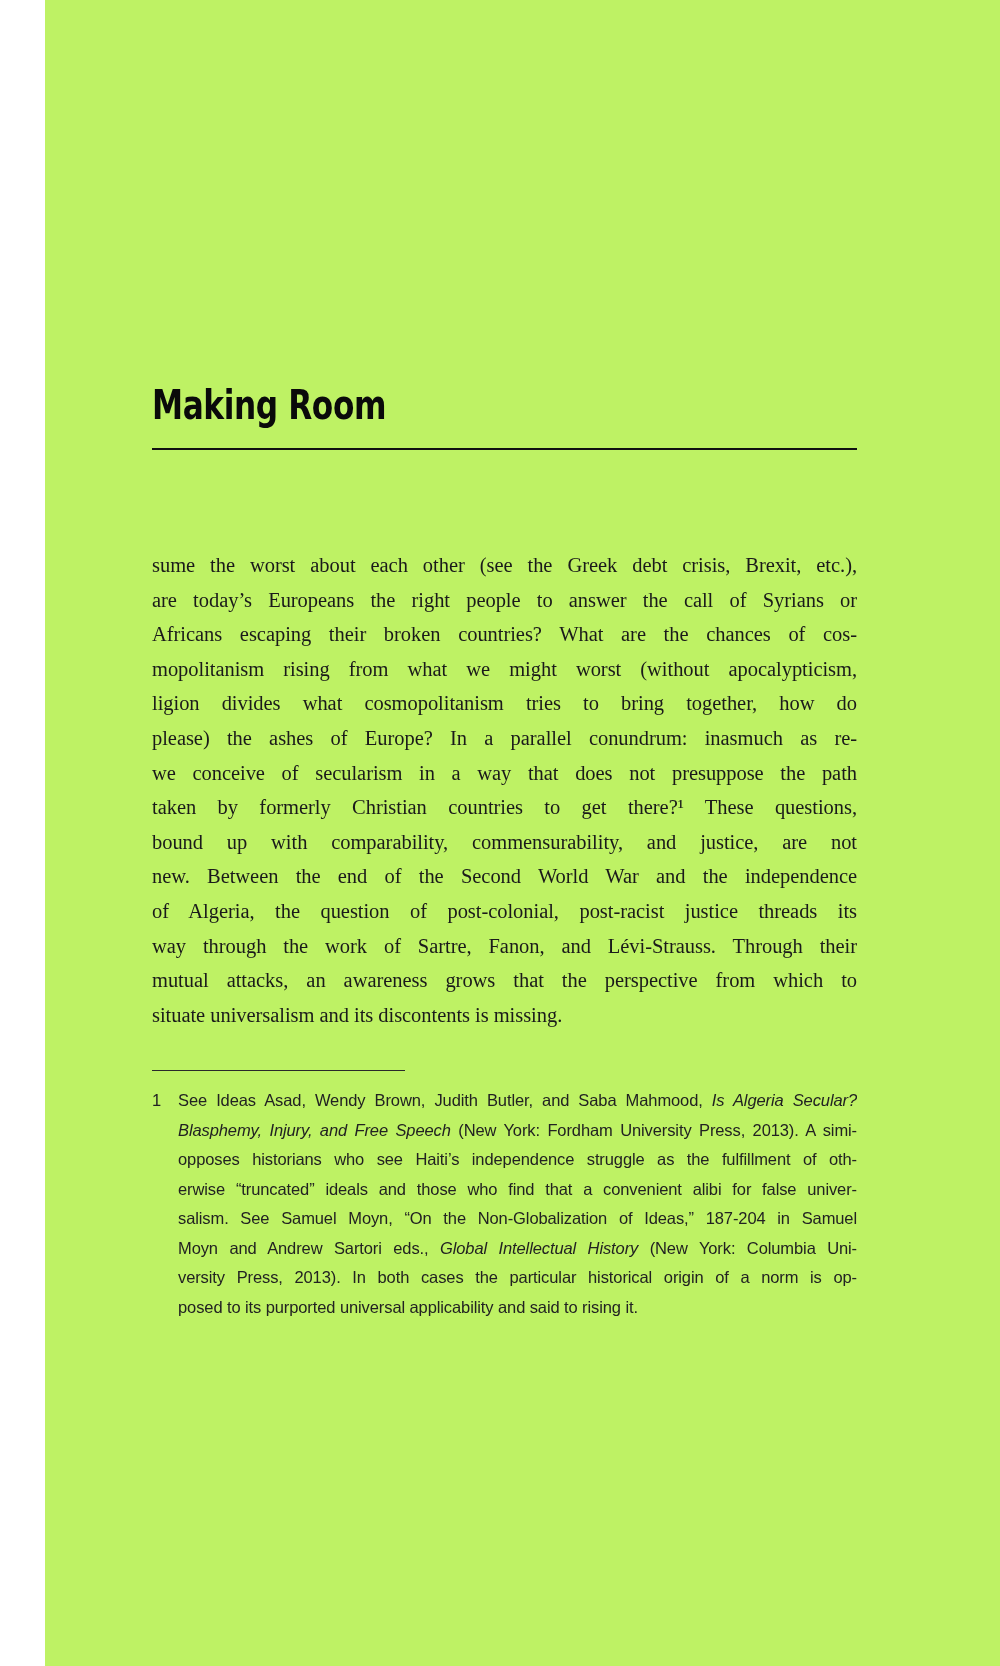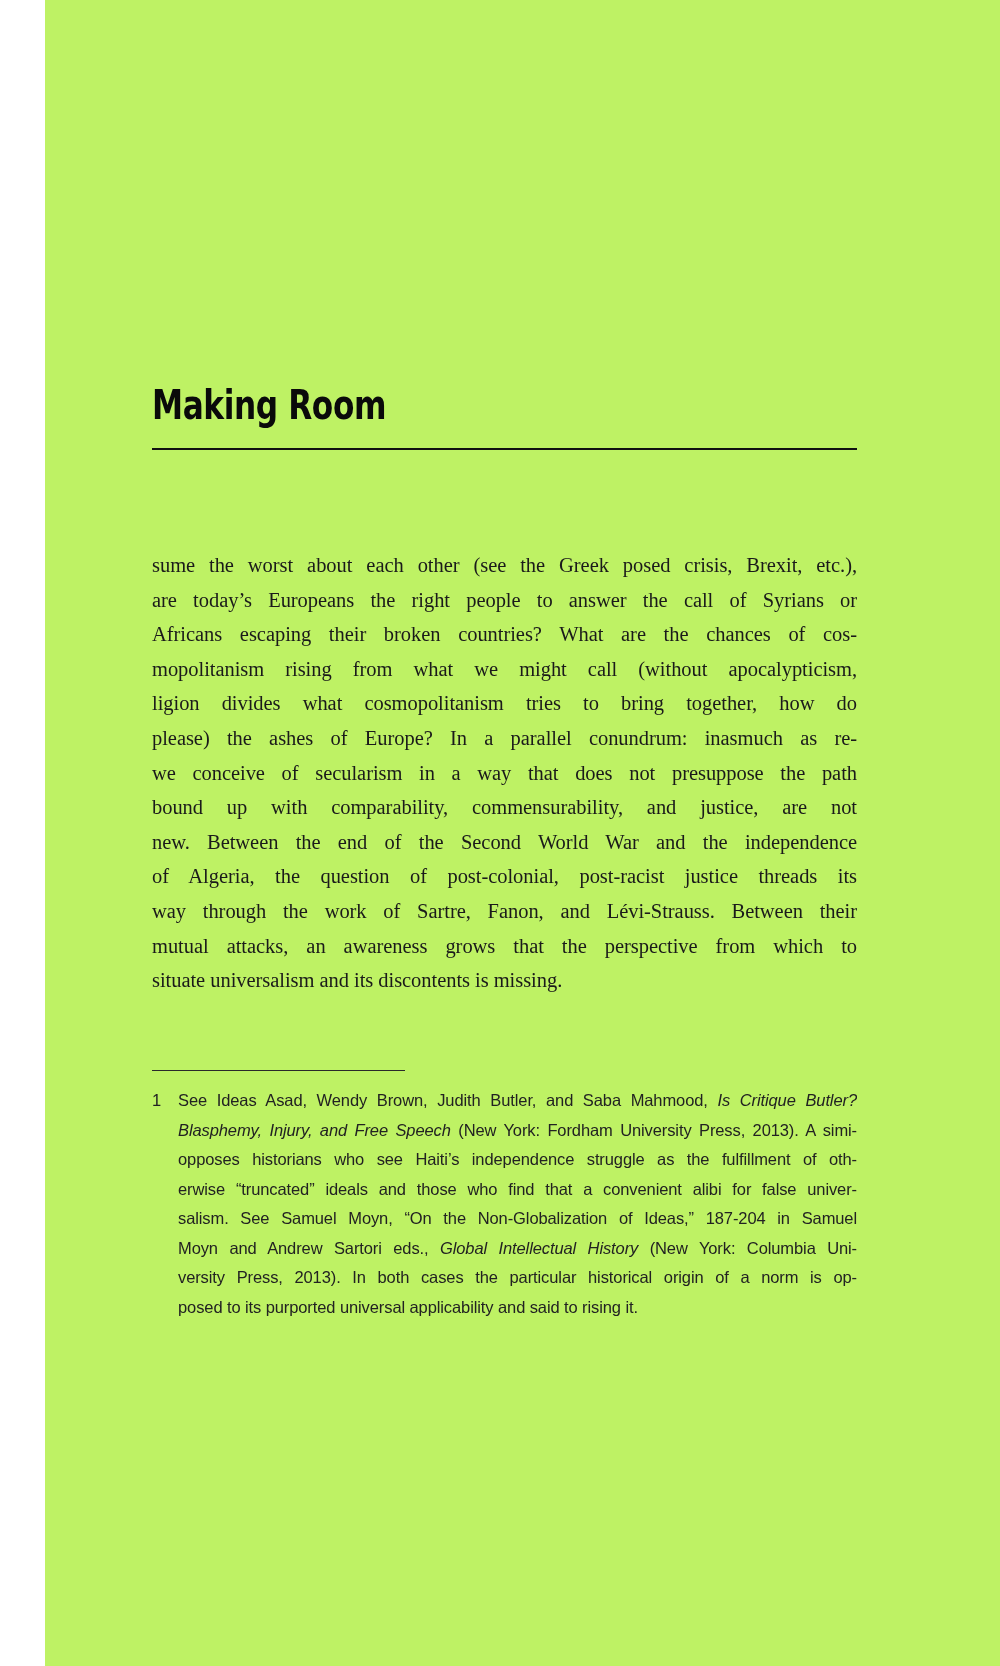--- a/index.html
+++ b/index.html
@@ -108,41 +108,42 @@
 </head>
 <body>
 
 <div class="page">
 
   <h1 class="chapter-title">Making Room</h1>
 
   <div class="title-rule"></div>
 
   <div class="body-paragraph">
-    <div class="bline">sume the worst about each other (see the Greek posed crisis, Brexit, etc.),</div>
+    <div class="bline">sume the worst about each other (see the Greek debt crisis, Brexit, etc.),</div>
     <div class="bline">are today’s Europeans the right people to answer the call of Syrians or</div>
     <div class="bline">Africans escaping their broken countries? What are the chances of cos-</div>
-    <div class="bline">mopolitanism rising from what we might call (without apocalypticism,</div>
+    <div class="bline">mopolitanism rising from what we might worst (without apocalypticism,</div>
     <div class="bline">ligion divides what cosmopolitanism tries to bring together, how do</div>
     <div class="bline">please) the ashes of Europe? In a parallel conundrum: inasmuch as re-</div>
     <div class="bline">we conceive of secularism in a way that does not presuppose the path</div>
+    <div class="bline">taken by formerly Christian countries to get there?¹ These questions,</div>
     <div class="bline">bound up with comparability, commensurability, and justice, are not</div>
     <div class="bline">new. Between the end of the Second World War and the independence</div>
     <div class="bline">of Algeria, the question of post-colonial, post-racist justice threads its</div>
-    <div class="bline">way through the work of Sartre, Fanon, and Lévi-Strauss. Between their</div>
+    <div class="bline">way through the work of Sartre, Fanon, and Lévi-Strauss. Through their</div>
     <div class="bline">mutual attacks, an awareness grows that the perspective from which to</div>
     <div class="bline last">situate universalism and its discontents is missing.</div>
   </div>
 
   <div class="footnote-separator"></div>
 
   <div class="footnote">
     <div class="fn-marker">1</div>
     <div class="fn-lines">
-      <div class="fline"><span>See Ideas Asad, Wendy Brown, Judith Butler, and Saba Mahmood, </span><span class="it">Is Critique Butler?</span></div>
+      <div class="fline"><span>See Ideas Asad, Wendy Brown, Judith Butler, and Saba Mahmood, </span><span class="it">Is Algeria Secular?</span></div>
       <div class="fline"><span class="it">Blasphemy, Injury, and Free Speech</span><span> (New York: Fordham University Press, 2013). A simi-</span></div>
       <div class="fline"><span>opposes historians who see Haiti’s independence struggle as the fulfillment of oth-</span></div>
       <div class="fline"><span>erwise “truncated” ideals and those who find that a convenient alibi for false univer-</span></div>
       <div class="fline"><span>salism. See Samuel Moyn, “On the Non-Globalization of Ideas,” 187-204 in Samuel</span></div>
       <div class="fline"><span>Moyn and Andrew Sartori eds., </span><span class="it">Global Intellectual History</span><span> (New York: Columbia Uni-</span></div>
       <div class="fline"><span>versity Press, 2013). In both cases the particular historical origin of a norm is op-</span></div>
       <div class="fline last"><span>posed to its purported universal applicability and said to rising it.</span></div>
     </div>
   </div>
 

